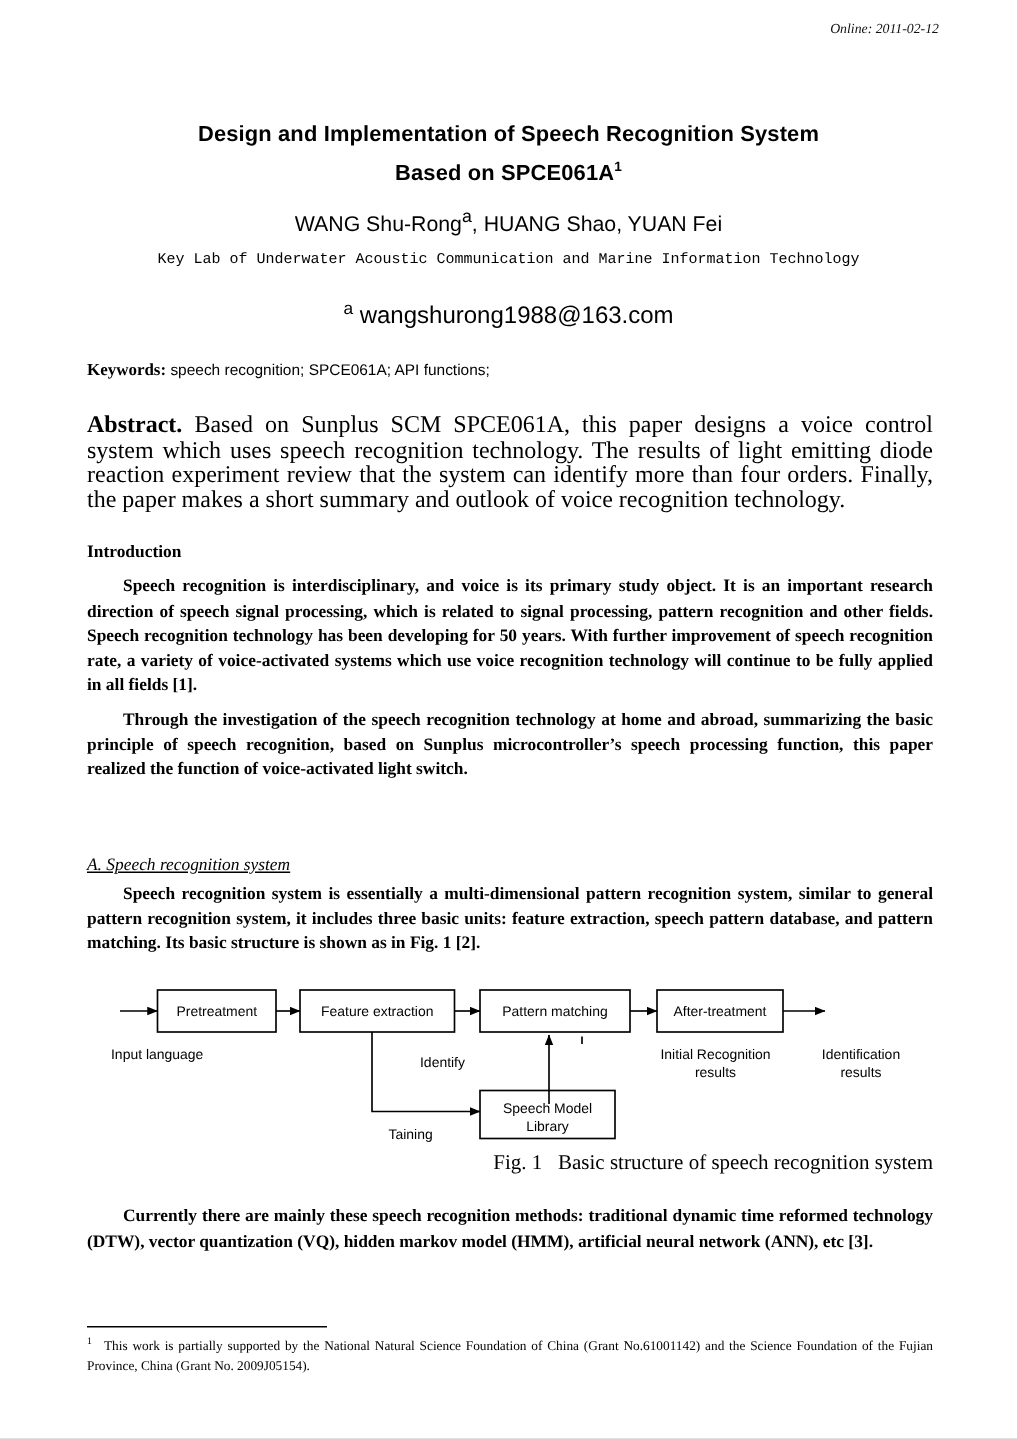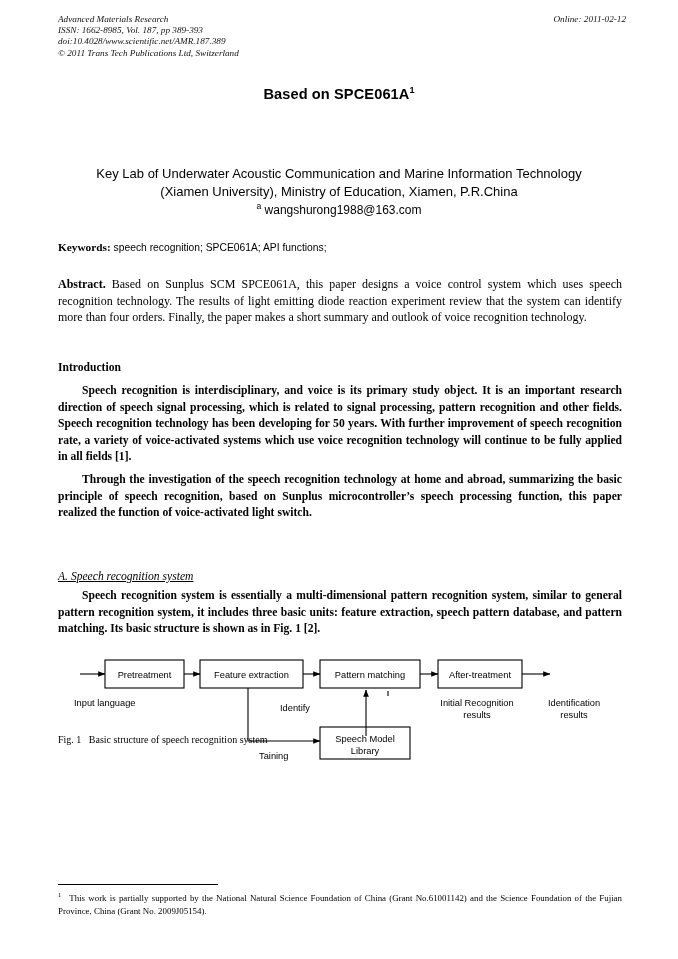--- a/index.html
+++ b/index.html
@@ -64,32 +64,32 @@
     font-family: "Liberation Sans", sans-serif;
     font-size: 14.2px;
     line-height: 20px;
   }
   .affiliation {
     position: absolute;
     top: 165px;
     left: 60px;
     right: 60px;
     text-align: center;
-    font-family: Liberation Sans, sans-serif;
-    font-size: 13px;
+    font-family: Liberation Mono, monospace;
+    font-size: 10px;
     line-height: 17.5px;
   }
   .email {
     position: absolute;
     top: 199px;
     left: 60px;
     right: 60px;
     text-align: center;
     font-family: "Liberation Sans", sans-serif;
-    font-size: 12px;
+    font-size: 16px;
     line-height: 15px;
   }
   .email sup { font-size: 0.72em; vertical-align: super; }
 
   
   .keywords {
     position: absolute;
     top: 240px;
     left: 58px;
     right: 56px;
@@ -102,21 +102,21 @@
     font-weight: bold;
     font-size: 11.3px;
   }
 
   
   .abstract {
     position: absolute;
     top: 276px;
     left: 58px;
     right: 56px;
-    font-size: 12px;
+    font-size: 16px;
     line-height: 16.6px;
     text-align: justify;
   }
   .abstract b { font-weight: bold; }
 
   
   .h-section {
     position: absolute;
     left: 58px;
     right: 56px;
@@ -157,25 +157,25 @@
     top: 654px;
     left: 58px;
     width: 562px;
     height: 110px;
     text-decoration: underline;
   }
   .figure svg { display: block; }
 
   .fig-caption {
     position: absolute;
-    top: 732px;
-    left: 58px;
-    right: 56px;
-    text-align: left;
-    font-size: 10px;
+    top: 768px;
+    left: 58px;
+    right: 56px;
+    text-align: right;
+    font-size: 14px;
     line-height: 16px;
   }
 
   #after-fig-p { top: 803px; }
 
   
   .footnote-rule {
     position: absolute;
     top: 884px;
     left: 58px;
@@ -198,36 +198,31 @@
     margin-right: 8px;
   }
 </style>
 </head>
 <body>
 
 <div class="page">
 
   <div class="journal-header">
     <div class="right">Online: 2011-02-12</div>
-    <div class="left">
-      <div>Advanced Materials Research</div>
-      <div>ISSN: 1662-8985, Vol. 187, pp 389-393</div>
-      <div>doi:10.4028/www.scientific.net/AMR.187.389</div>
-      <div>© 2011 Trans Tech Publications Ltd, Switzerland</div>
-    </div>
   </div>
 
   <div class="title-block">
+    <div>Design and Implementation of Speech Recognition System</div>
     <div><span>Based on SPCE061A</span><sup class="fn">1</sup></div>
   </div>
 
+  <div class="authors"><span>WANG Shu-Rong</span><sup>a</sup><span>, HUANG Shao, YUAN Fei</span></div>
 
   <div class="affiliation">
     <div>Key Lab of Underwater Acoustic Communication and Marine Information Technology</div>
-    <div>(Xiamen University), Ministry of Education, Xiamen, P.R.China</div>
   </div>
 
   <div class="email"><sup>a</sup> <span>wangshurong1988@163.com</span></div>
 
   <div class="keywords"><b>Keywords:</b> <span>speech recognition; SPCE061A; API functions;</span></div>
 
   <div class="abstract"><b>Abstract.</b> <span>Based on Sunplus SCM SPCE061A, this paper designs a voice control system which uses speech recognition technology. The results of light emitting diode reaction experiment review that the system can identify more than four orders. Finally, the paper makes a short summary and outlook of voice recognition technology.</span></div>
 
   <div class="h-section" id="intro-head">Introduction</div>
   <div class="body-par" id="intro-p1">Speech recognition is interdisciplinary, and voice is its primary study object. It is an important research direction of speech signal processing, which is related to signal processing, pattern recognition and other fields. Speech recognition technology has been developing for 50 years. With further improvement of speech recognition rate, a variety of voice-activated systems which use voice recognition technology will continue to be fully applied in all fields [1].</div>
@@ -287,17 +282,18 @@
         <text x="419" y="52" text-anchor="middle">Initial Recognition</text>
         <text x="419" y="64" text-anchor="middle">results</text>
         <text x="516" y="52" text-anchor="middle">Identification</text>
         <text x="516" y="64" text-anchor="middle">results</text>
       </g>
     </svg>
   </div>
 
   <div class="fig-caption"><span>Fig. 1</span>&nbsp;&nbsp;&nbsp;<span>Basic structure of speech recognition system</span></div>
 
+  <div class="body-par" id="after-fig-p">Currently there are mainly these speech recognition methods: traditional dynamic time reformed technology (DTW), vector quantization (VQ), hidden markov model (HMM), artificial neural network (ANN), etc [3].</div>
 
   <div class="footnote-rule"></div>
   <div class="footnote"><span class="marker">1</span><span>This work is partially supported by the National Natural Science Foundation of China (Grant No.61001142) and the Science Foundation of the Fujian Province, China (Grant No. 2009J05154).</span></div>
 
 </div>
 
 </body></html>

